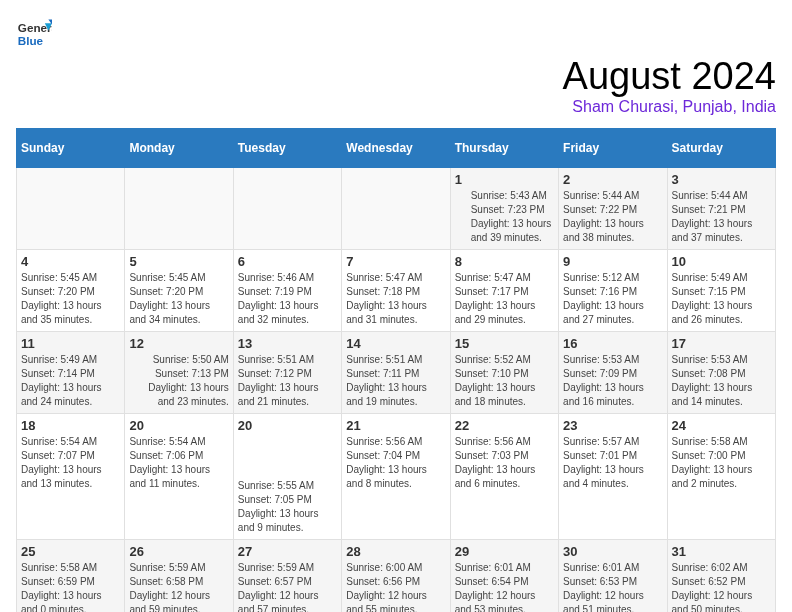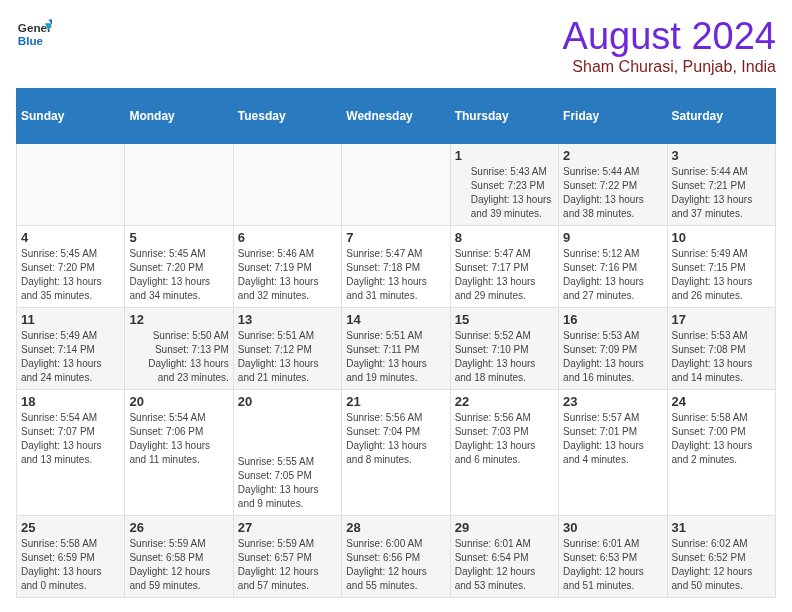--- a/index.html
+++ b/index.html
@@ -24,38 +24,39 @@
     .logo-icon {
       width: 36px;
       height: 36px;
     }
     .title-section {
       text-align: right;
     }
     .main-title {
       font-size: 38px;
       font-weight: normal;
-      color: #6d28d9;
+      color: #000000;
       line-height: 1.1;
+      margin-top: 40px;
     }
     .subtitle {
       font-size: 16px;
-      color: #7f1d1d;
+      color: #6d28d9;
     }
     table {
       width: 100%;
       border-collapse: collapse;
       font-size: 11px;
     }
     thead tr {
       background-color: #2a7abf;
       color: #fff;
     }
     thead th {
-      padding: 20px 4px;
+      padding: 12px 4px;
       text-align: left;
       font-weight: bold;
       font-size: 12px;
       border: 1px solid #2a7abf;
     }
     tbody tr {
       border-bottom: 1px solid #ddd;
     }
     tbody td {
       vertical-align: top;

